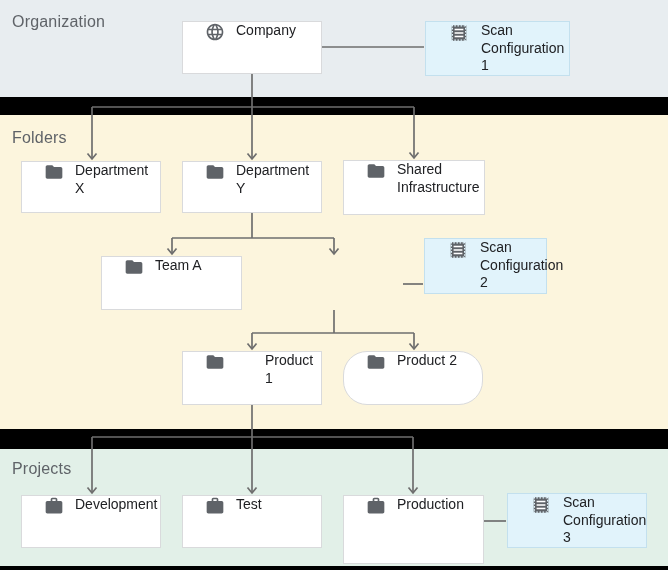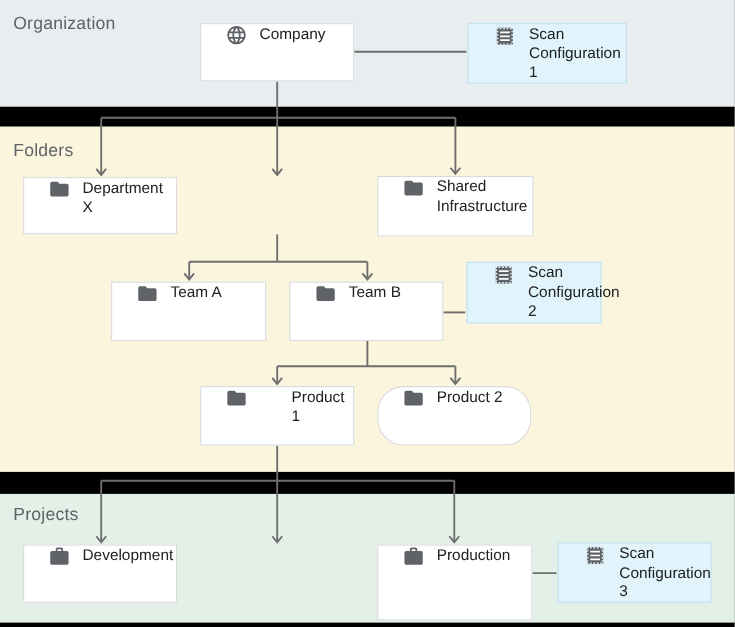--- a/index.html
+++ b/index.html
@@ -139,47 +139,47 @@
 
   <div class="node n-deptx">
     <span class="icon">
       <svg width="20" height="20" viewBox="0 0 24 24">
           <path fill="#5f6368" d="M10 4H4c-1.1 0-1.99.9-1.99 2L2 18c0 1.1.9 2 2 2h16c1.1 0 2-.9 2-2V8c0-1.1-.9-2-2-2h-8l-2-2z"></path>
         </svg>
     </span>
     <span class="node-label">Department X</span>
   </div>
 
+  <div class="node n-depty">
+    <span class="icon">
+      <svg width="20" height="20" viewBox="0 0 24 24">
+          <path fill="#5f6368" d="M10 4H4c-1.1 0-1.99.9-1.99 2L2 18c0 1.1.9 2 2 2h16c1.1 0 2-.9 2-2V8c0-1.1-.9-2-2-2h-8l-2-2z"></path>
+        </svg>
+    </span>
+    <span class="node-label">Department Y</span>
+  </div>
 
   <div class="node n-shared">
     <span class="icon">
       <svg width="20" height="20" viewBox="0 0 24 24">
           <path fill="#5f6368" d="M10 4H4c-1.1 0-1.99.9-1.99 2L2 18c0 1.1.9 2 2 2h16c1.1 0 2-.9 2-2V8c0-1.1-.9-2-2-2h-8l-2-2z"></path>
         </svg>
     </span>
     <span class="node-label" style="width:90px">Shared Infrastructure</span>
   </div>
 
   <div class="node n-teama">
     <span class="icon">
       <svg width="20" height="20" viewBox="0 0 24 24">
           <path fill="#5f6368" d="M10 4H4c-1.1 0-1.99.9-1.99 2L2 18c0 1.1.9 2 2 2h16c1.1 0 2-.9 2-2V8c0-1.1-.9-2-2-2h-8l-2-2z"></path>
         </svg>
     </span>
     <span class="node-label">Team A</span>
   </div>
 
-  <div class="node n-teamb">
-    <span class="icon">
-      <svg width="20" height="20" viewBox="0 0 24 24">
-          <path fill="#5f6368" d="M10 4H4c-1.1 0-1.99.9-1.99 2L2 18c0 1.1.9 2 2 2h16c1.1 0 2-.9 2-2V8c0-1.1-.9-2-2-2h-8l-2-2z"></path>
-        </svg>
-    </span>
-    <span class="node-label">Team B</span>
-  </div>
 
   <div class="node scan n-sc2">
     <span class="icon">
       <svg width="22" height="22" viewBox="0 0 24 24">
           <rect x="4" y="3.5" width="16" height="17" fill="#5f6368"></rect>
           <g stroke="#fff" stroke-width="1.7">
             <line x1="7.2" y1="8.2" x2="16.8" y2="8.2"></line>
             <line x1="7.2" y1="12" x2="16.8" y2="12"></line>
             <line x1="7.2" y1="15.8" x2="16.8" y2="15.8"></line>
           </g>
@@ -214,20 +214,28 @@
 
   <div class="node n-dev">
     <span class="icon">
       <svg width="20" height="20" viewBox="0 0 24 24">
           <path fill="#5f6368" d="M20 6h-4V4c0-1.11-.89-2-2-2h-4c-1.11 0-2 .89-2 2v2H4c-1.11 0-1.99.89-1.99 2L2 19c0 1.11.89 2 2 2h16c1.11 0 2-.89 2-2V8c0-1.11-.89-2-2-2zm-6 0h-4V4h4v2z"></path>
         </svg>
     </span>
     <span class="node-label">Development</span>
   </div>
 
+  <div class="node n-test">
+    <span class="icon">
+      <svg width="20" height="20" viewBox="0 0 24 24">
+          <path fill="#5f6368" d="M20 6h-4V4c0-1.11-.89-2-2-2h-4c-1.11 0-2 .89-2 2v2H4c-1.11 0-1.99.89-1.99 2L2 19c0 1.11.89 2 2 2h16c1.11 0 2-.89 2-2V8c0-1.11-.89-2-2-2zm-6 0h-4V4h4v2z"></path>
+        </svg>
+    </span>
+    <span class="node-label">Test</span>
+  </div>
 
   <div class="node n-production">
     <span class="icon">
       <svg width="20" height="20" viewBox="0 0 24 24">
           <path fill="#5f6368" d="M20 6h-4V4c0-1.11-.89-2-2-2h-4c-1.11 0-2 .89-2 2v2H4c-1.11 0-1.99.89-1.99 2L2 19c0 1.11.89 2 2 2h16c1.11 0 2-.89 2-2V8c0-1.11-.89-2-2-2zm-6 0h-4V4h4v2z"></path>
         </svg>
     </span>
     <span class="node-label">Production</span>
   </div>
 

